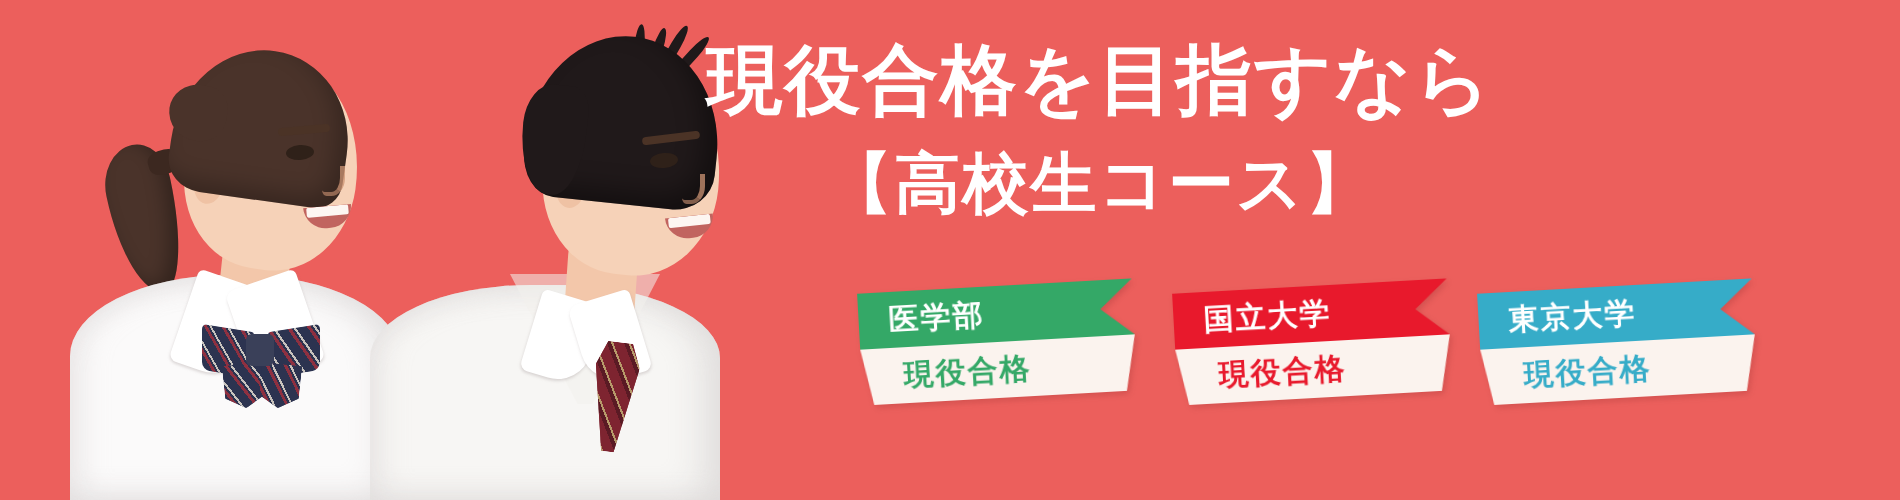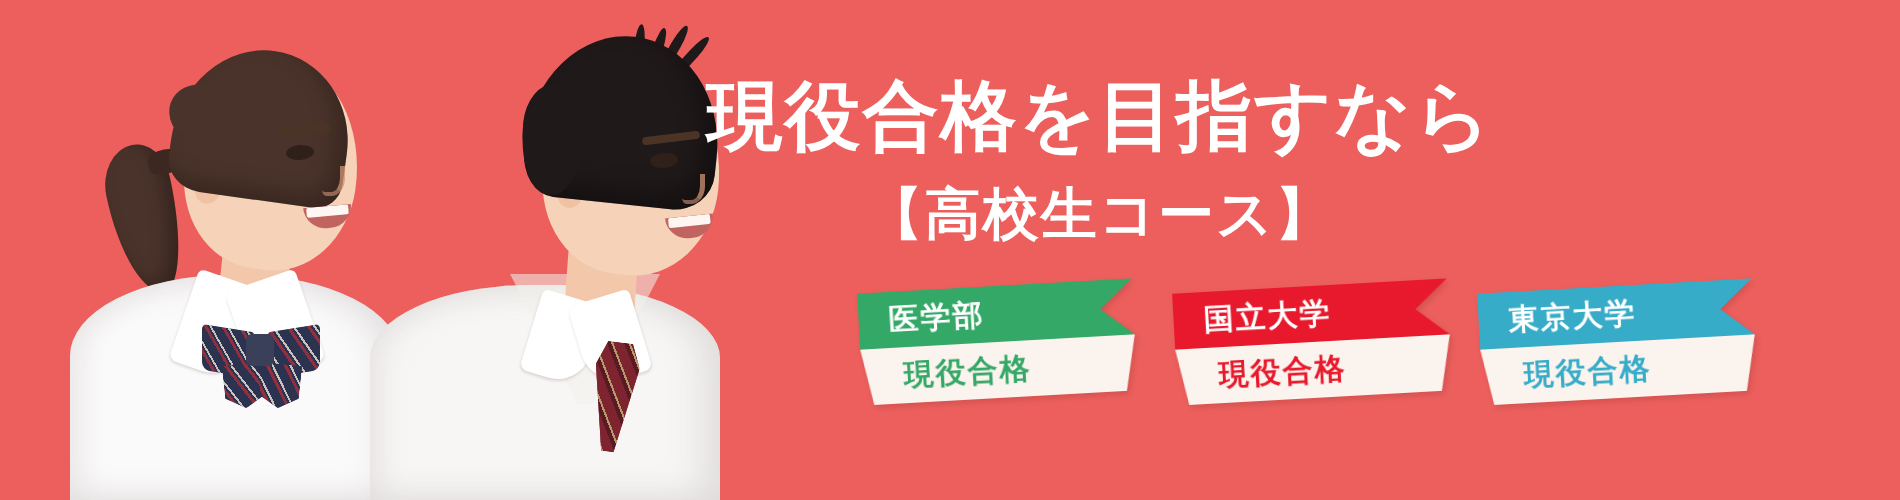--- a/index.html
+++ b/index.html
@@ -253,24 +253,23 @@
     width: 800px;
     text-align: center;
     color: #ffffff;
     font-weight: 700;
     line-height: 1.0;
     letter-spacing: 2px;
   }
   .headline .line1 {
     font-size: 76px;
     white-space: nowrap;
-    margin-top: 36px;
   }
   .headline .line2 {
-    font-size: 56px;
+    font-size: 66px;
     margin-top: 32px;
     white-space: nowrap;
   }
 
   
   .badges {
     position: absolute;
     left: 860px;
     top: 286px;
     width: 920px;

